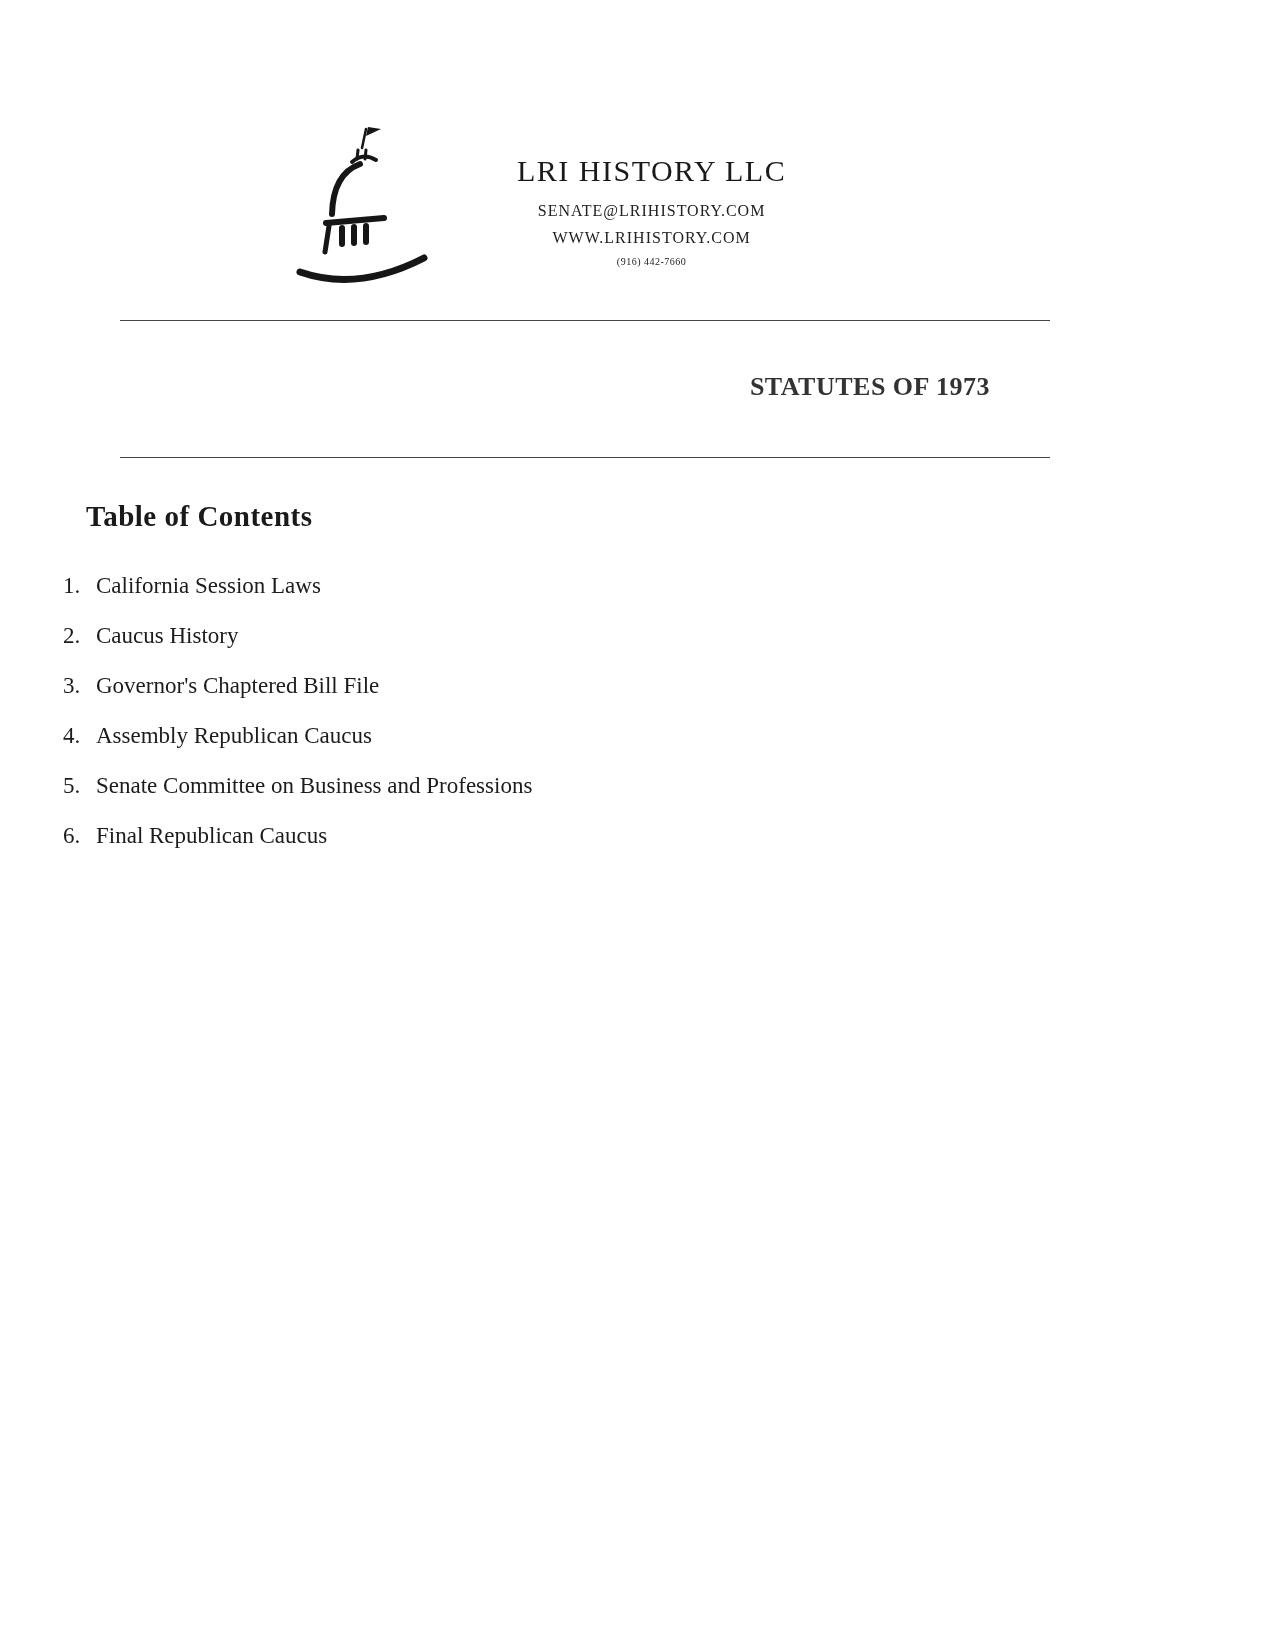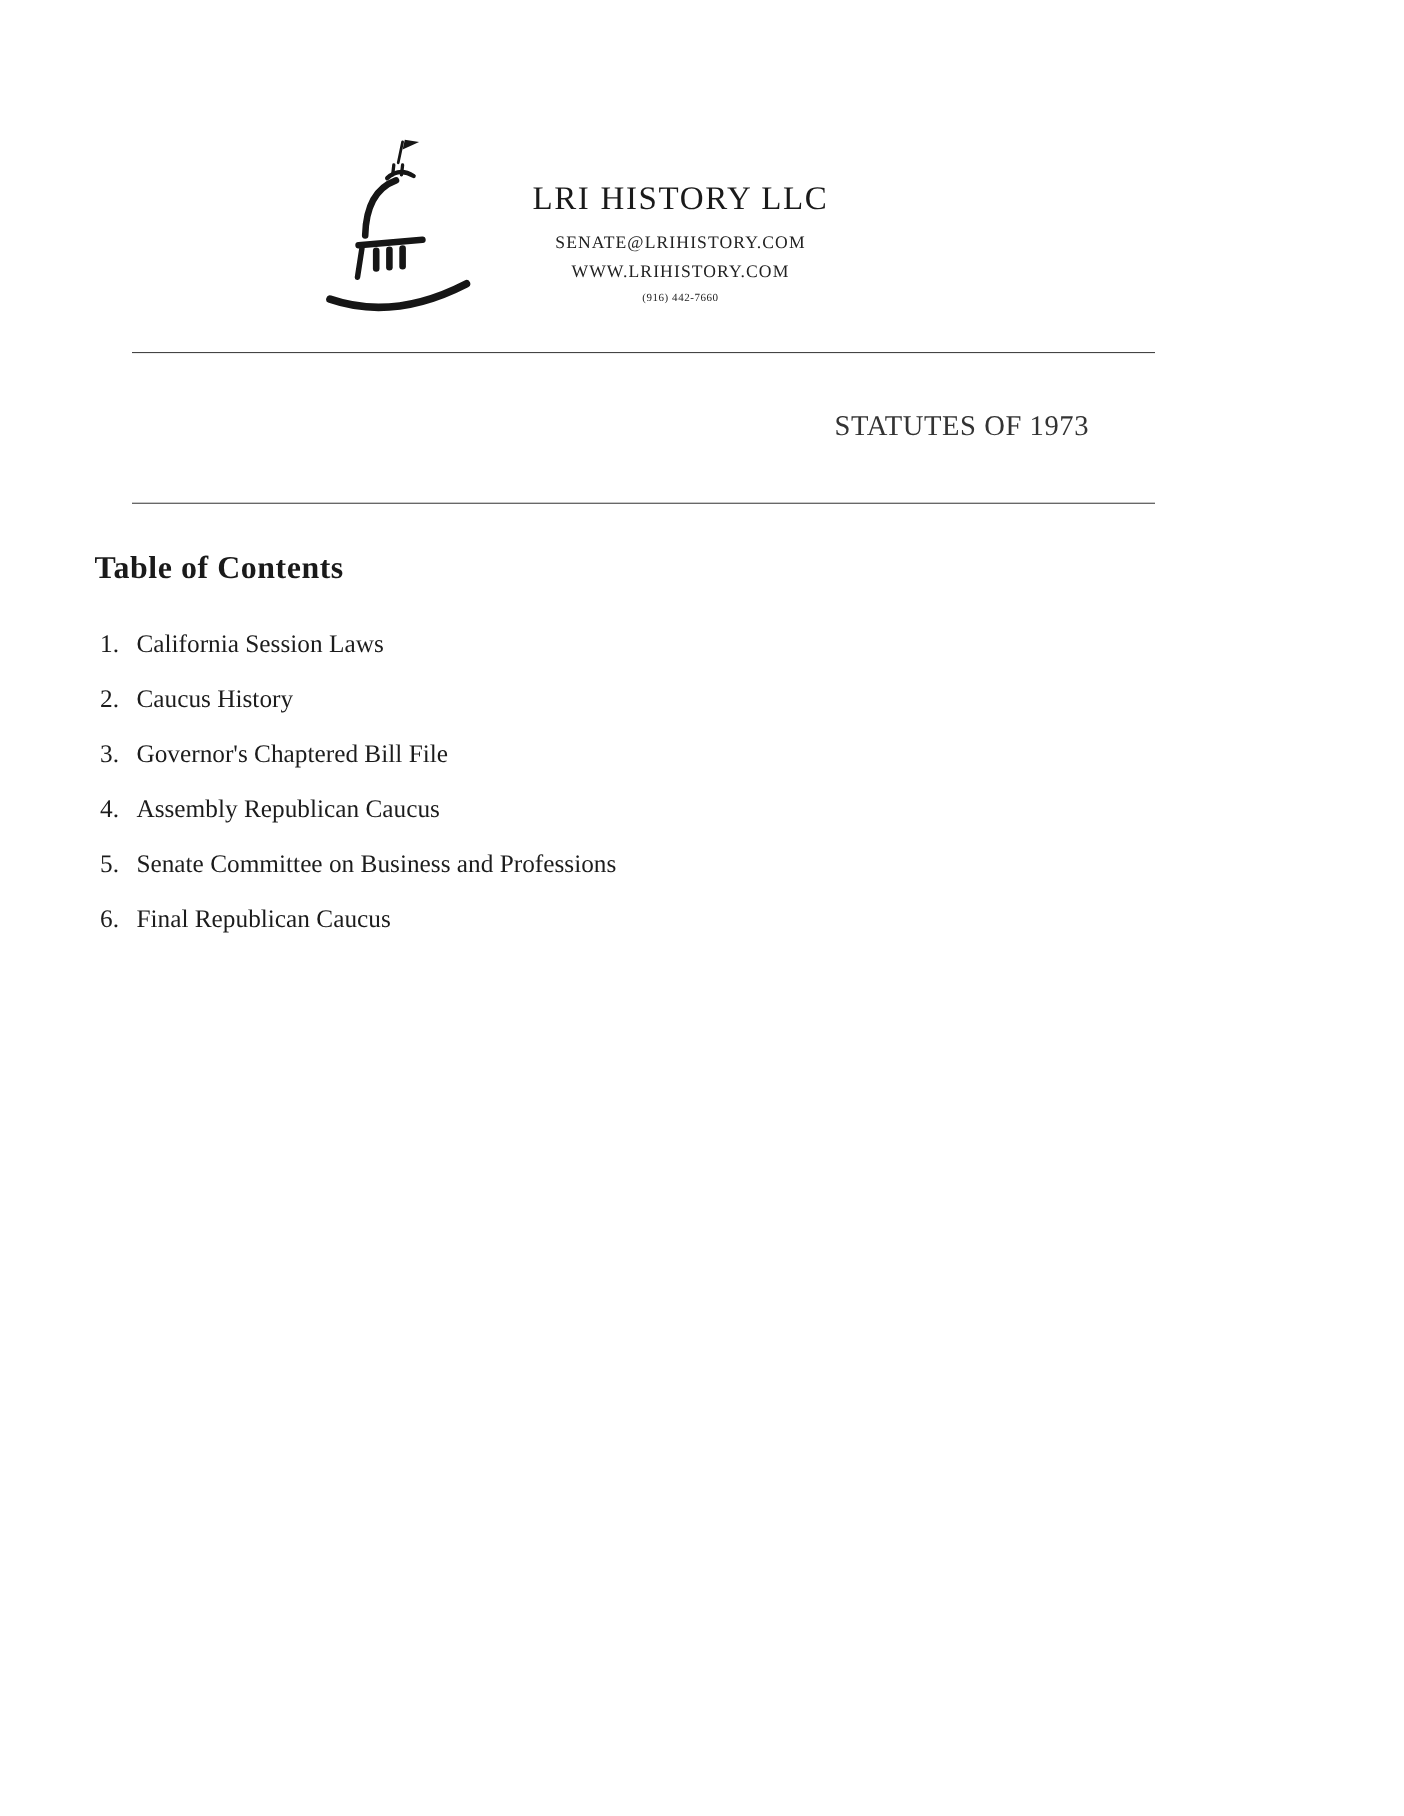--- a/index.html
+++ b/index.html
@@ -9,22 +9,23 @@
     height: 1651px;
     background: #ffffff;
     font-family: "Liberation Serif", serif;
     color: #1c1c1c;
     position: relative;
   }
 
   
   .header {
     display: flex;
-    align-items: flex-end;
+    align-items: center;
     margin: 126px 0 0 296px;
+    gap: 33px;
   }
   .logo-wrap {
     width: 140px;
     height: 160px;
     flex: 0 0 auto;
   }
   .company-block {
     margin-left: 48px;
     margin-top: 18px;
     text-align: center;
@@ -59,38 +60,38 @@
   .rule-2 { margin-top: 48px; }
 
   
   .title-block {
     margin-top: 44px;
     margin-right: 286px;
     text-align: right;
   }
   .title-line {
     font-size: 26px;
-    font-weight: normal;
+    font-weight: bold;
     color: #333333;
     line-height: 44px;
     letter-spacing: 0.5px;
     white-space: pre;
   }
 
   
   .toc-heading {
     margin: 42px 0 0 86px;
     font-size: 29px;
     font-weight: bold;
     color: #1a1a1a;
     letter-spacing: 0.5px;
   }
   ol.toc-list {
     margin: 40px 0 0 0;
-    padding-left: 114px;
+    padding-left: 86px;
     list-style: decimal;
   }
   ol.toc-list li {
     font-size: 23px;
     color: #1c1c1c;
     margin-bottom: 24px;
     padding-left: 10px;
   }
 </style>
 </head>

